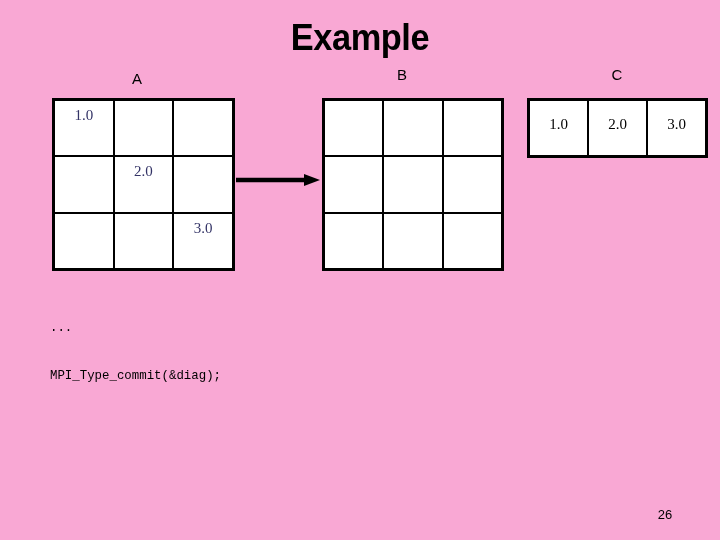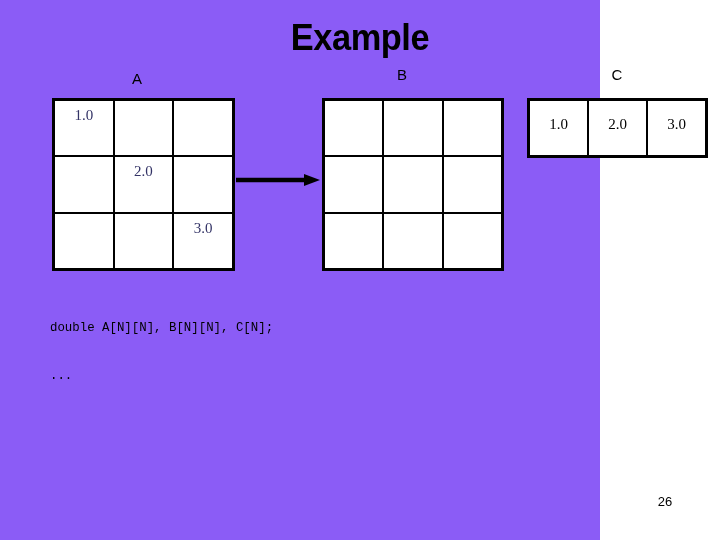--- a/index.html
+++ b/index.html
@@ -8,23 +8,23 @@
   }
   body {
     width: 720px;
     height: 540px;
     background: #ffffff;
     font-family: "Liberation Sans", sans-serif;
     overflow: hidden;
   }
   #slide {
     position: relative;
-    width: 600px;
+    width: 720px;
     height: 540px;
-    background: #8b5cf6;
+    background: #f9a8d4;
   }
 
   
   #slide-title {
     position: absolute;
     left: 0;
     top: 16px;
     width: 720px;
     text-align: center;
     font-family: "Liberation Sans", sans-serif;
@@ -136,21 +136,21 @@
   }
   #code-block .code-line {
     white-space: pre;
     min-height: 15.9px;
   }
 
   
   #page-number {
     position: absolute;
     left: 640px;
-    top: 494px;
+    top: 507px;
     width: 50px;
     text-align: center;
     font-family: "Liberation Sans", sans-serif;
     font-size: 13px;
     color: #000000;
   }
 </style>
 </head>
 <body>
 
@@ -233,22 +233,22 @@
       </div>
     <div class="cell">
         <span class="cell-value black">2.0</span>
       </div>
     <div class="cell">
         <span class="cell-value black">3.0</span>
       </div>
   </div>
 
   <div id="code-block">
-    <div class="code-line">double A[N][N], B[N][N], C[N];</div>
     <div class="code-line">...</div>
+    <div class="code-line">MPI_Type_commit(&amp;diag);</div>
     
     
     
     
     
     
     
     
     
   </div>

